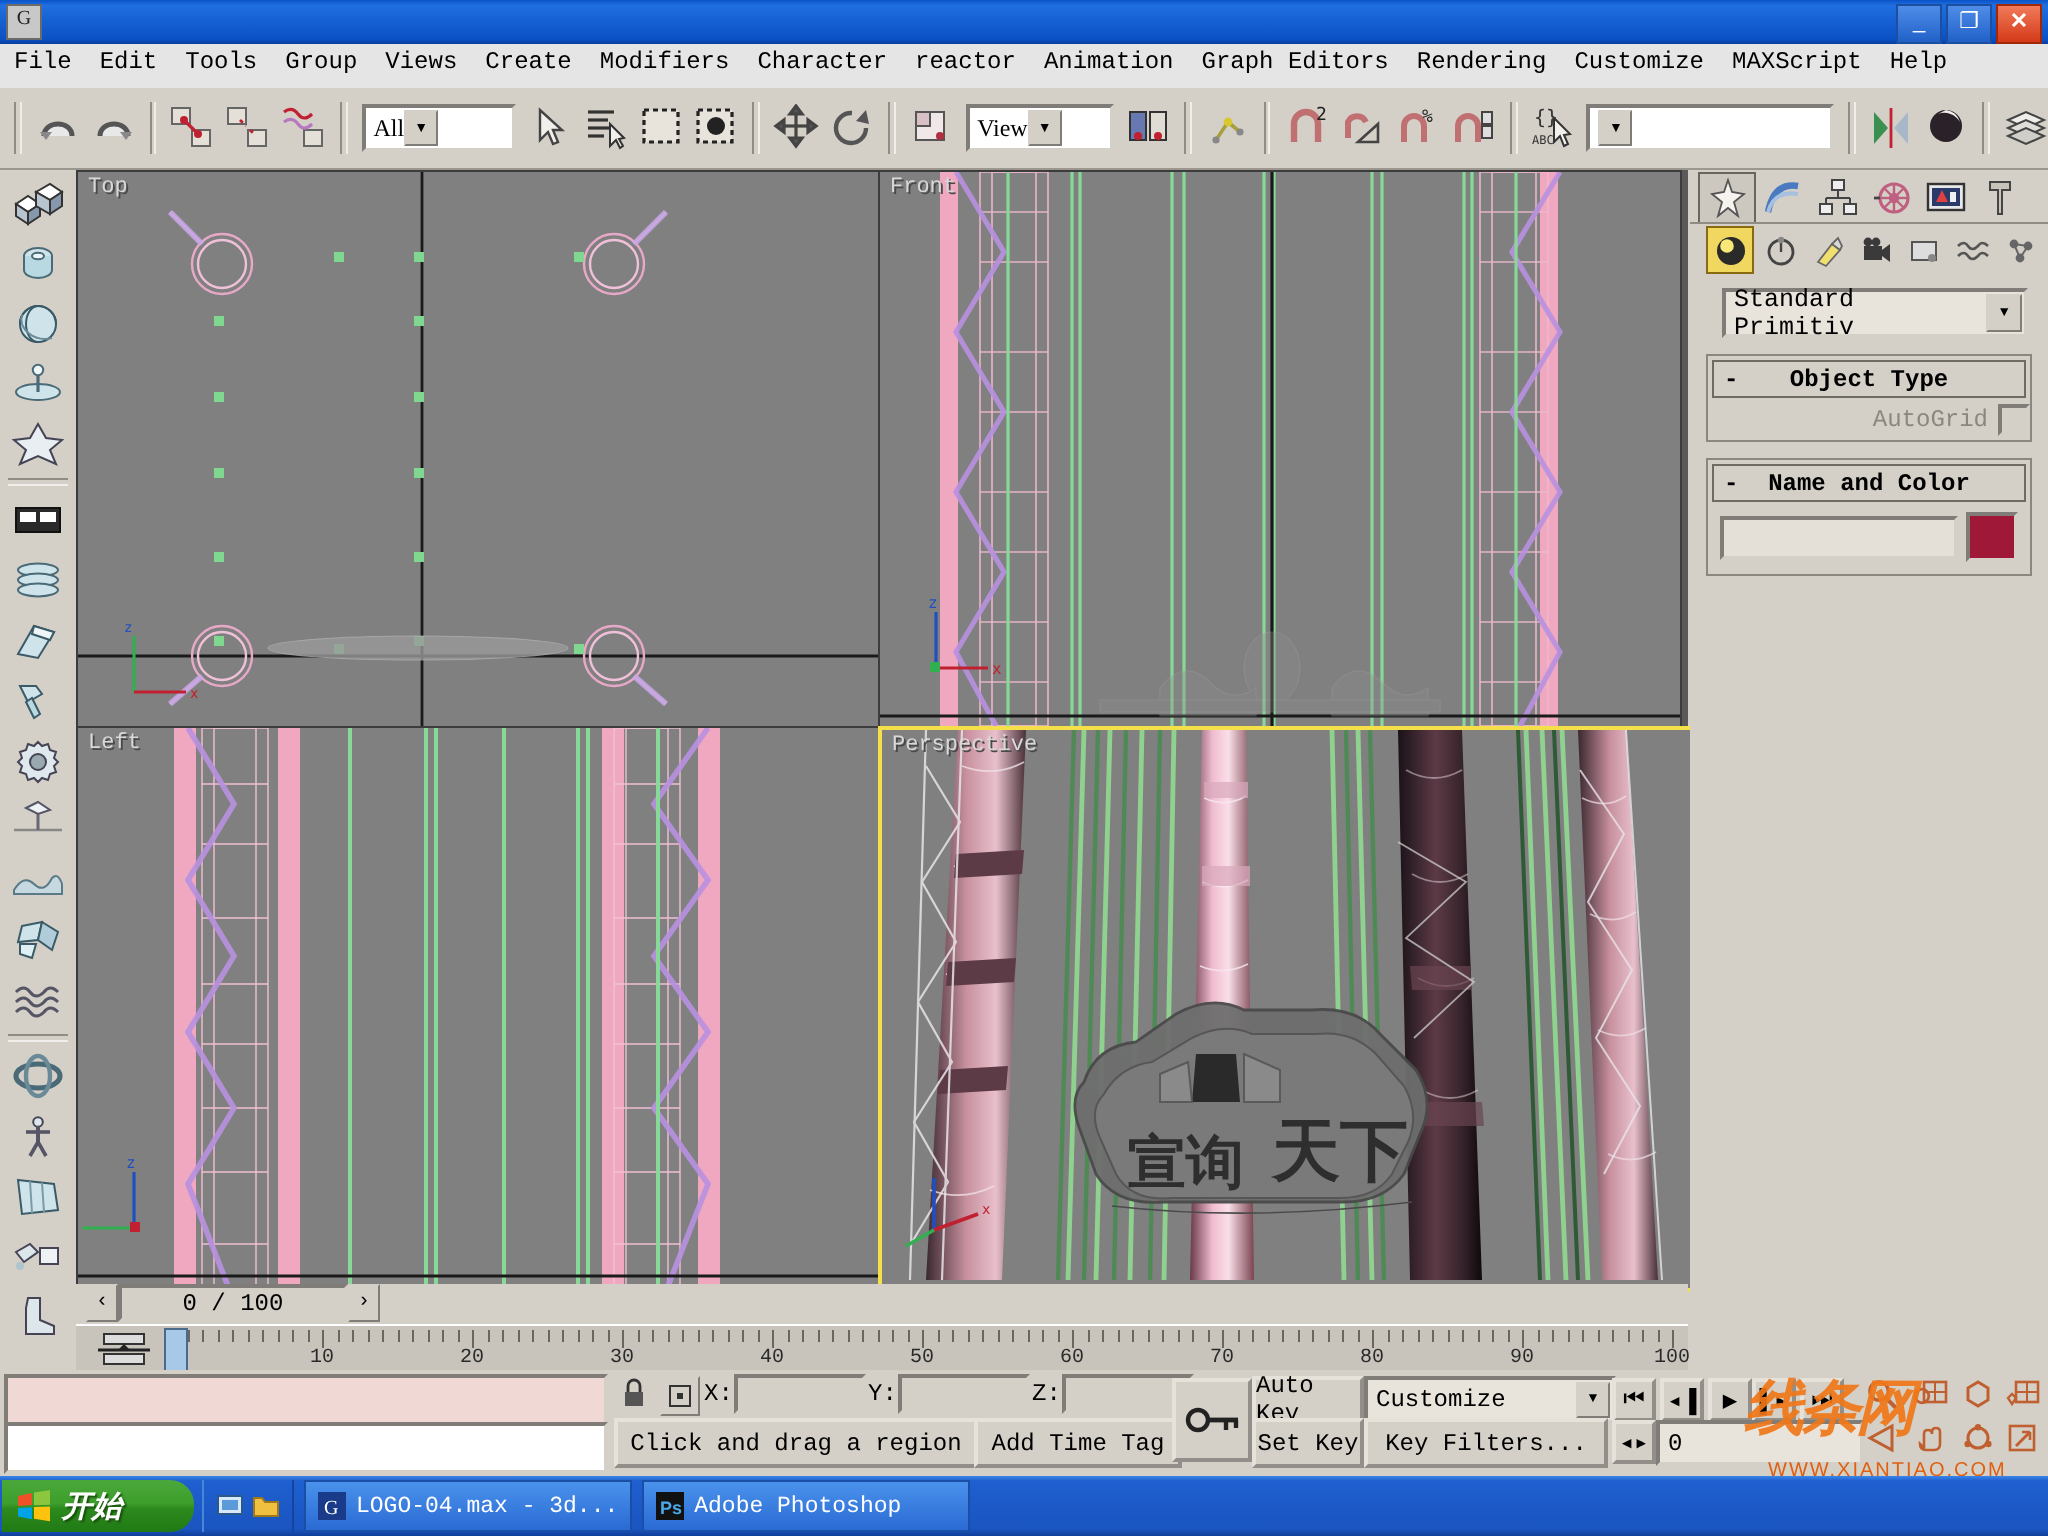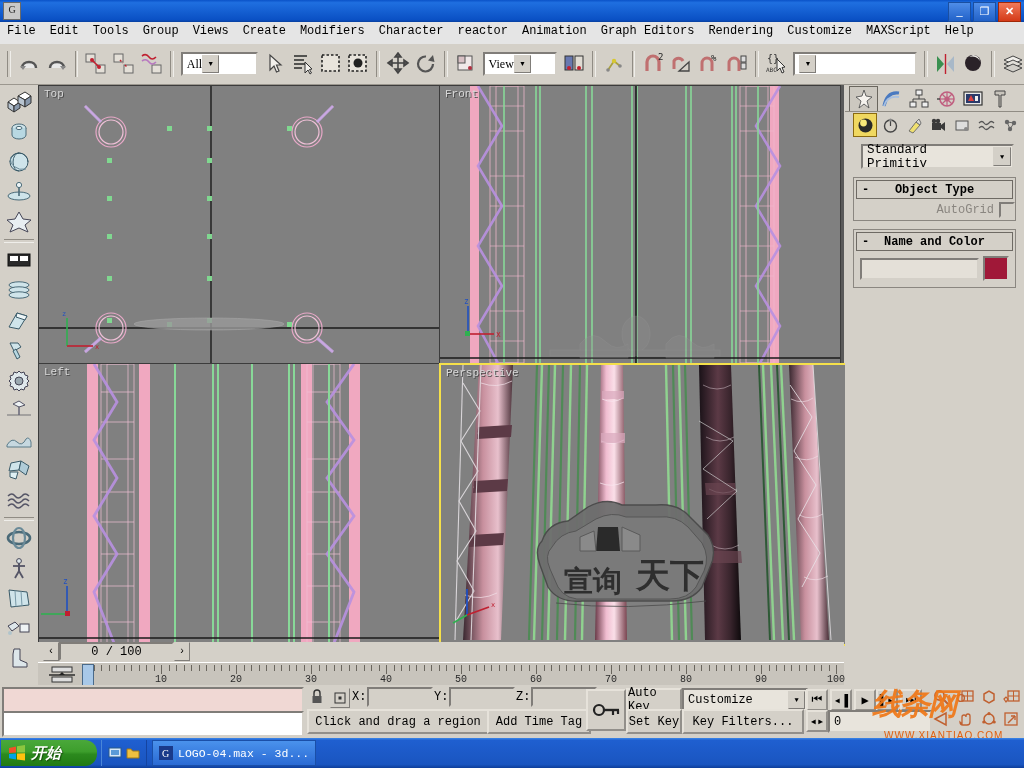--- a/index.html
+++ b/index.html
@@ -1322,15 +1322,24 @@
     </div>
     <div class="taskitem">
       <span class="mini-ico">
         <svg width="14" height="14" viewBox="0 0 14 14">
             <rect width="14" height="14" fill="#1a3a8a"></rect>
             <text x="3" y="11" font-size="10" fill="#fff" font-family="serif">G</text>
           </svg>
       </span>
       <span>LOGO-04.max - 3d...</span>
     </div>
+    <div class="taskitem">
+      <span class="mini-ico">
+        <svg width="14" height="14" viewBox="0 0 14 14">
+            <rect width="14" height="14" fill="#111"></rect>
+            <text x="2" y="11" font-size="9" fill="#4aa8e8" font-family="sans-serif" font-weight="bold">Ps</text>
+          </svg>
+      </span>
+      <span>Adobe Photoshop</span>
+    </div>
   </div>
 
 </div>
 
 </body></html>

